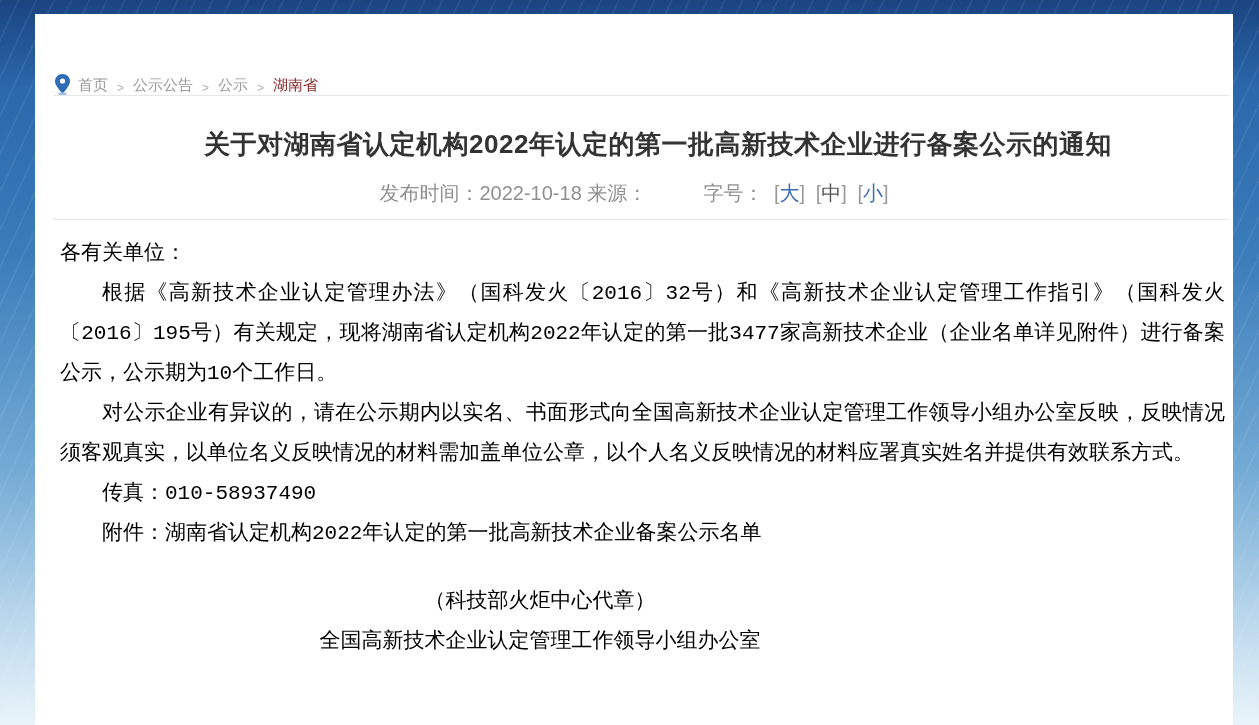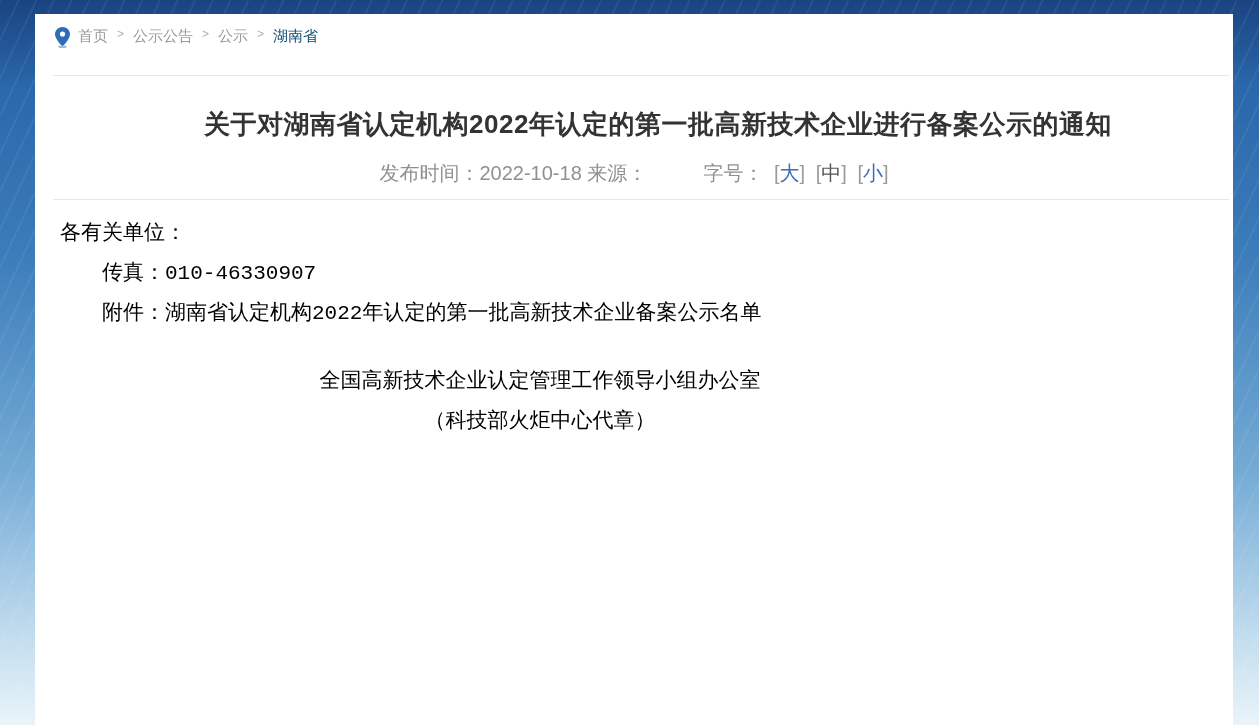--- a/index.html
+++ b/index.html
@@ -11,28 +11,29 @@
       linear-gradient(180deg, #1a4480 0%, #2a67ab 12%, #3b7cba 35%, #74abd5 65%, #c3ddef 88%, #e9f4fa 100%);
     position: relative;
   }
   .page {
     position: absolute;
     left: 35px; top: 14px; right: 26px; bottom: 0;
     background: #ffffff;
   }
   
   .breadcrumb-row {
-    display: flex; align-items: flex-start;
+    display: flex; align-items: flex-end;
     padding: 13px 10px 0 20px;
     height: 61px;
     font-size: 15px;
     color: #9a9a9a;
+    margin-top: 20px;
   }
   .crumb { color: #9a9a9a; text-decoration: none; cursor: pointer; }
-  .crumb.active { color: #0c4a6e; }
+  .crumb.active { color: #7f1d1d; }
   .crumb-sep { color: #b0b0b0; font-size: 12px; margin: 0 9px; }
   .pin-icon { width: 15px; height: 21px; margin-right: 8px; flex: 0 0 auto; }
   .divider { height: 1px; background: #e7e7e7; margin: 0 4px 0 18px; }
   
   .article-title {
     margin-top: 30px;
     text-align: center;
     font-size: 26px;
     font-weight: bold;
     color: #333333;
@@ -97,22 +98,24 @@
     <span class="gap"></span>
     <span>字号：</span>
     <span class="fs-btn"><span>[</span><span class="fs-char">大</span><span>]</span></span>
     <span class="fs-btn fs-mid"><span>[</span><span class="fs-char">中</span><span>]</span></span>
     <span class="fs-btn"><span>[</span><span class="fs-char">小</span><span>]</span></span>
   </div>
   <div class="divider meta-divider"></div>
 
   <div class="article-body">
     <p>各有关单位：</p>
-    <p class="indent">传真：010-46330907</p>
+    <p class="indent">根据《高新技术企业认定管理办法》（国科发火〔2016〕32号）和《高新技术企业认定管理工作指引》（国科发火〔2016〕195号）有关规定，现将湖南省认定机构2022年认定的第一批3477家高新技术企业（企业名单详见附件）进行备案公示，公示期为10个工作日。</p>
+    <p class="indent">对公示企业有异议的，请在公示期内以实名、书面形式向全国高新技术企业认定管理工作领导小组办公室反映，反映情况须客观真实，以单位名义反映情况的材料需加盖单位公章，以个人名义反映情况的材料应署真实姓名并提供有效联系方式。</p>
+    <p class="indent">传真：010-58937490</p>
     <p class="indent">附件：湖南省认定机构2022年认定的第一批高新技术企业备案公示名单</p>
 
     <div class="signature-block">
+      <p>（科技部火炬中心代章）</p>
       <p>全国高新技术企业认定管理工作领导小组办公室</p>
-      <p>（科技部火炬中心代章）</p>
     </div>
   </div>
 
 </div>
 
 </body></html>

